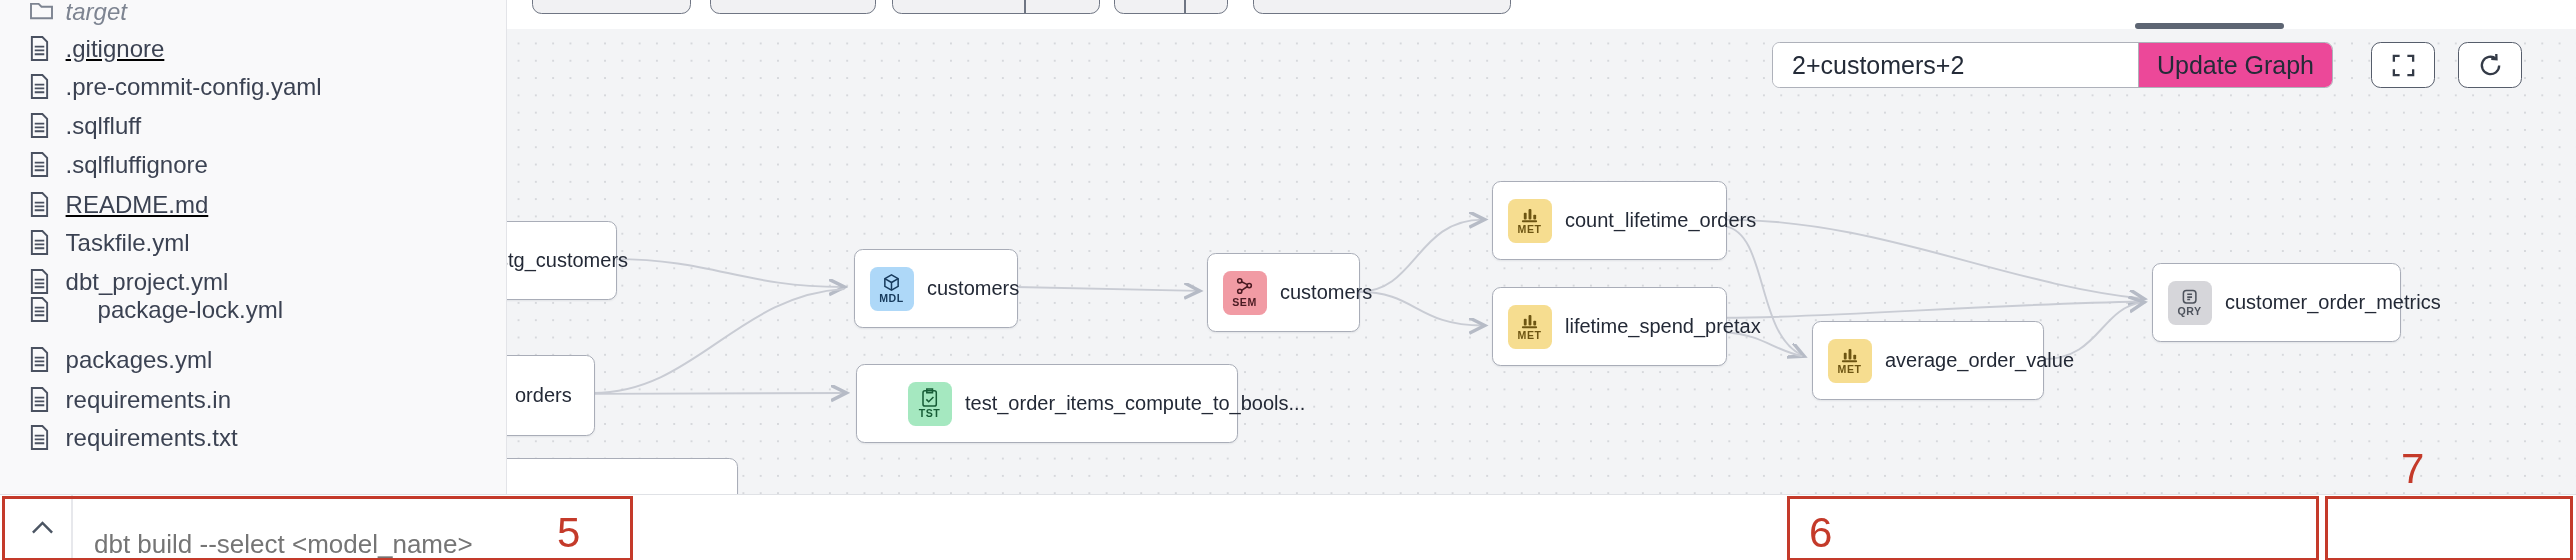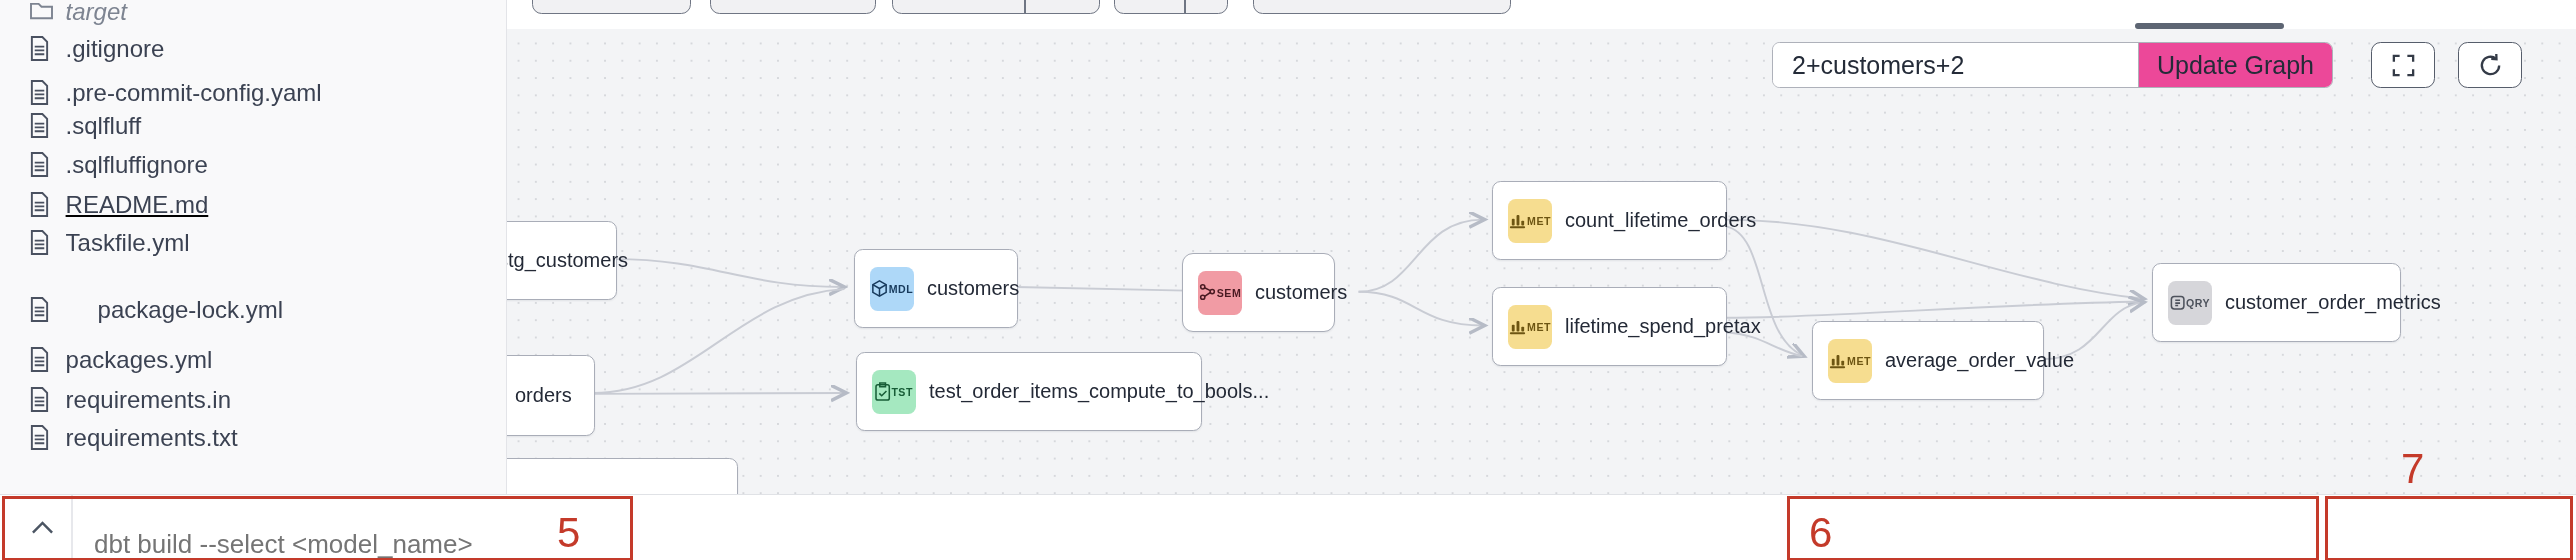--- a/index.html
+++ b/index.html
@@ -17,21 +17,21 @@
   .topstrip{position:absolute;left:506px;top:0;width:2070px;height:29px;background:#fff;overflow:hidden;z-index:2;}
   .cutbtn{position:absolute;top:-15.4px;height:27px;background:#f1f1f3;border:1.9px solid #6f7583;border-radius:9.6px;}
   .cutbtn .seg{position:absolute;top:0;bottom:0;width:1.9px;background:#6f7583;}
   .tab-underline{position:absolute;top:23px;height:5.8px;background:#5d6573;border-radius:2.9px;}
 
   
   .canvas{position:absolute;left:506px;top:29px;width:2070px;height:465px;background:#f3f4f6;overflow:hidden;z-index:1;
     background-image:radial-gradient(#d6d8dc 1.3px, transparent 1.4px);background-size:17.3px 17.3px;background-position:3.9px 5.8px;}
   .edges{position:absolute;left:0;top:0;z-index:1;}
   .node{position:absolute;background:#fff;border:1.9px solid #a9adb8;border-radius:8.7px;box-shadow:0 1px 1.9px rgba(30,35,48,.08);display:flex;align-items:center;z-index:2;}
-  .node .badge{width:44px;height:44px;border-radius:7.7px;margin-left:14.5px;display:flex;flex-direction:row;align-items:center;justify-content:center;flex:0 0 auto;}
+  .node .badge{width:44px;height:44px;border-radius:7.7px;margin-left:14.5px;display:flex;flex-direction:column;align-items:center;justify-content:center;flex:0 0 auto;}
   .node .badge .btxt{font-size:10.6px;font-weight:bold;letter-spacing:0.5px;line-height:10.6px;margin-top:1px;}
   .node .nlabel{margin-left:13.5px;font-size:20px;color:#232936;white-space:nowrap;}
   .badge-mdl{background:#aed8f8;color:#173a5c;}
   .badge-sem{background:#f19ba4;color:#4a1a22;}
   .badge-met{background:#f6dd90;color:#6d5512;}
   .badge-tst{background:#a5e8c0;color:#175c36;}
   .badge-qry{background:#d6d6da;color:#4d525c;}
 
   
   .gtoolbar{position:absolute;z-index:4;}
@@ -92,33 +92,33 @@
       <span class="badge badge-mdl">
         <svg width="19" height="19" viewBox="0 0 20 20" fill="none" stroke="currentColor" stroke-width="1.6">
           <path d="M10 2 L17 6 L17 14 L10 18 L3 14 L3 6 Z"></path>
             <path d="M3 6 L10 10 L17 6 M10 10 L10 18"></path>
         </svg>
         <span class="btxt">MDL</span>
       </span>
       <span class="nlabel">customers</span>
     </div>
 
-    <div class="node" style="left:350px;top:323px;width:344px;height:77px;">
+    <div class="node" style="left:350px;top:335px;width:344px;height:77px;padding-left:36px;">
       <span class="badge badge-tst">
         <svg width="17.3" height="19" viewBox="0 0 18 20" fill="none" stroke="currentColor" stroke-width="1.6">
           <rect x="2" y="3" width="14" height="16" rx="2"></rect>
             <path d="M6 1 h6 v4 h-6 Z"></path>
             <path d="M5.5 12 l2.5 2.5 L13 9.5"></path>
         </svg>
         <span class="btxt">TST</span>
       </span>
       <span class="nlabel">test_order_items_compute_to_bools...</span>
     </div>
 
-    <div class="node" style="left:676px;top:224px;width:151px;height:77px;border-radius:11px;">
+    <div class="node" style="left:701px;top:224px;width:151px;height:77px;">
       <span class="badge badge-sem">
         <svg width="19" height="19" viewBox="0 0 20 20" fill="none" stroke="currentColor" stroke-width="1.6">
           <circle cx="5" cy="4" r="2.2"></circle>
             <circle cx="5" cy="15" r="2.2"></circle>
             <circle cx="15" cy="9" r="2.2"></circle>
           <path d="M7 5 L13 8 M7 14 L13 10"></path>
         </svg>
         <span class="btxt">SEM</span>
       </span>
       <span class="nlabel">customers</span>
@@ -190,30 +190,30 @@
 
   <div class="sidebar">
     <div class="file-row folder" style="top:-7.7px;">
       <span class="ficon">
         <svg width="25" height="21" viewBox="0 0 26 22" fill="none" stroke="#7d8491" stroke-width="2">
             <path d="M2 5 h8 l3 3 h11 v12 H2 Z" transform="translate(0,-2)"></path>
           </svg>
       </span>
       <span class="fname">target</span>
     </div>
-    <div class="file-row" style="top:29px;">
+    <div class="file-row" style="top:29px;text-decoration:underline;">
       <span class="ficon">
           <svg width="21" height="27" viewBox="0 0 22 28" fill="none" stroke="#4a5160" stroke-width="2">
             <path d="M3 2 h11 l5 5 v19 H3 Z"></path>
             <path d="M6 12 h10 M6 16 h10 M6 20 h10"></path>
           </svg>
         </span>
       <span class="fname">.gitignore</span>
     </div>
-    <div class="file-row" style="top:67px;margin-top:6px;">
+    <div class="file-row" style="top:67px;">
       <span class="ficon">
           <svg width="21" height="27" viewBox="0 0 22 28" fill="none" stroke="#4a5160" stroke-width="2">
             <path d="M3 2 h11 l5 5 v19 H3 Z"></path>
             <path d="M6 12 h10 M6 16 h10 M6 20 h10"></path>
           </svg>
         </span>
       <span class="fname">.pre-commit-config.yaml</span>
     </div>
     <div class="file-row" style="top:106px;">
       <span class="ficon">
@@ -243,20 +243,29 @@
       <span class="fname">README.md</span>
     </div>
     <div class="file-row" style="top:223px;">
       <span class="ficon">
           <svg width="21" height="27" viewBox="0 0 22 28" fill="none" stroke="#4a5160" stroke-width="2">
             <path d="M3 2 h11 l5 5 v19 H3 Z"></path>
             <path d="M6 12 h10 M6 16 h10 M6 20 h10"></path>
           </svg>
         </span>
       <span class="fname">Taskfile.yml</span>
+    </div>
+    <div class="file-row" style="top:262px;">
+      <span class="ficon">
+          <svg width="21" height="27" viewBox="0 0 22 28" fill="none" stroke="#4a5160" stroke-width="2">
+            <path d="M3 2 h11 l5 5 v19 H3 Z"></path>
+            <path d="M6 12 h10 M6 16 h10 M6 20 h10"></path>
+          </svg>
+        </span>
+      <span class="fname">dbt_project.yml</span>
     </div>
     <div class="file-row" style="top:290px;gap:32px;">
       <span class="ficon">
           <svg width="21" height="27" viewBox="0 0 22 28" fill="none" stroke="#4a5160" stroke-width="2">
             <path d="M3 2 h11 l5 5 v19 H3 Z"></path>
             <path d="M6 12 h10 M6 16 h10 M6 20 h10"></path>
           </svg>
         </span>
       <span class="fname">package-lock.yml</span>
     </div>

